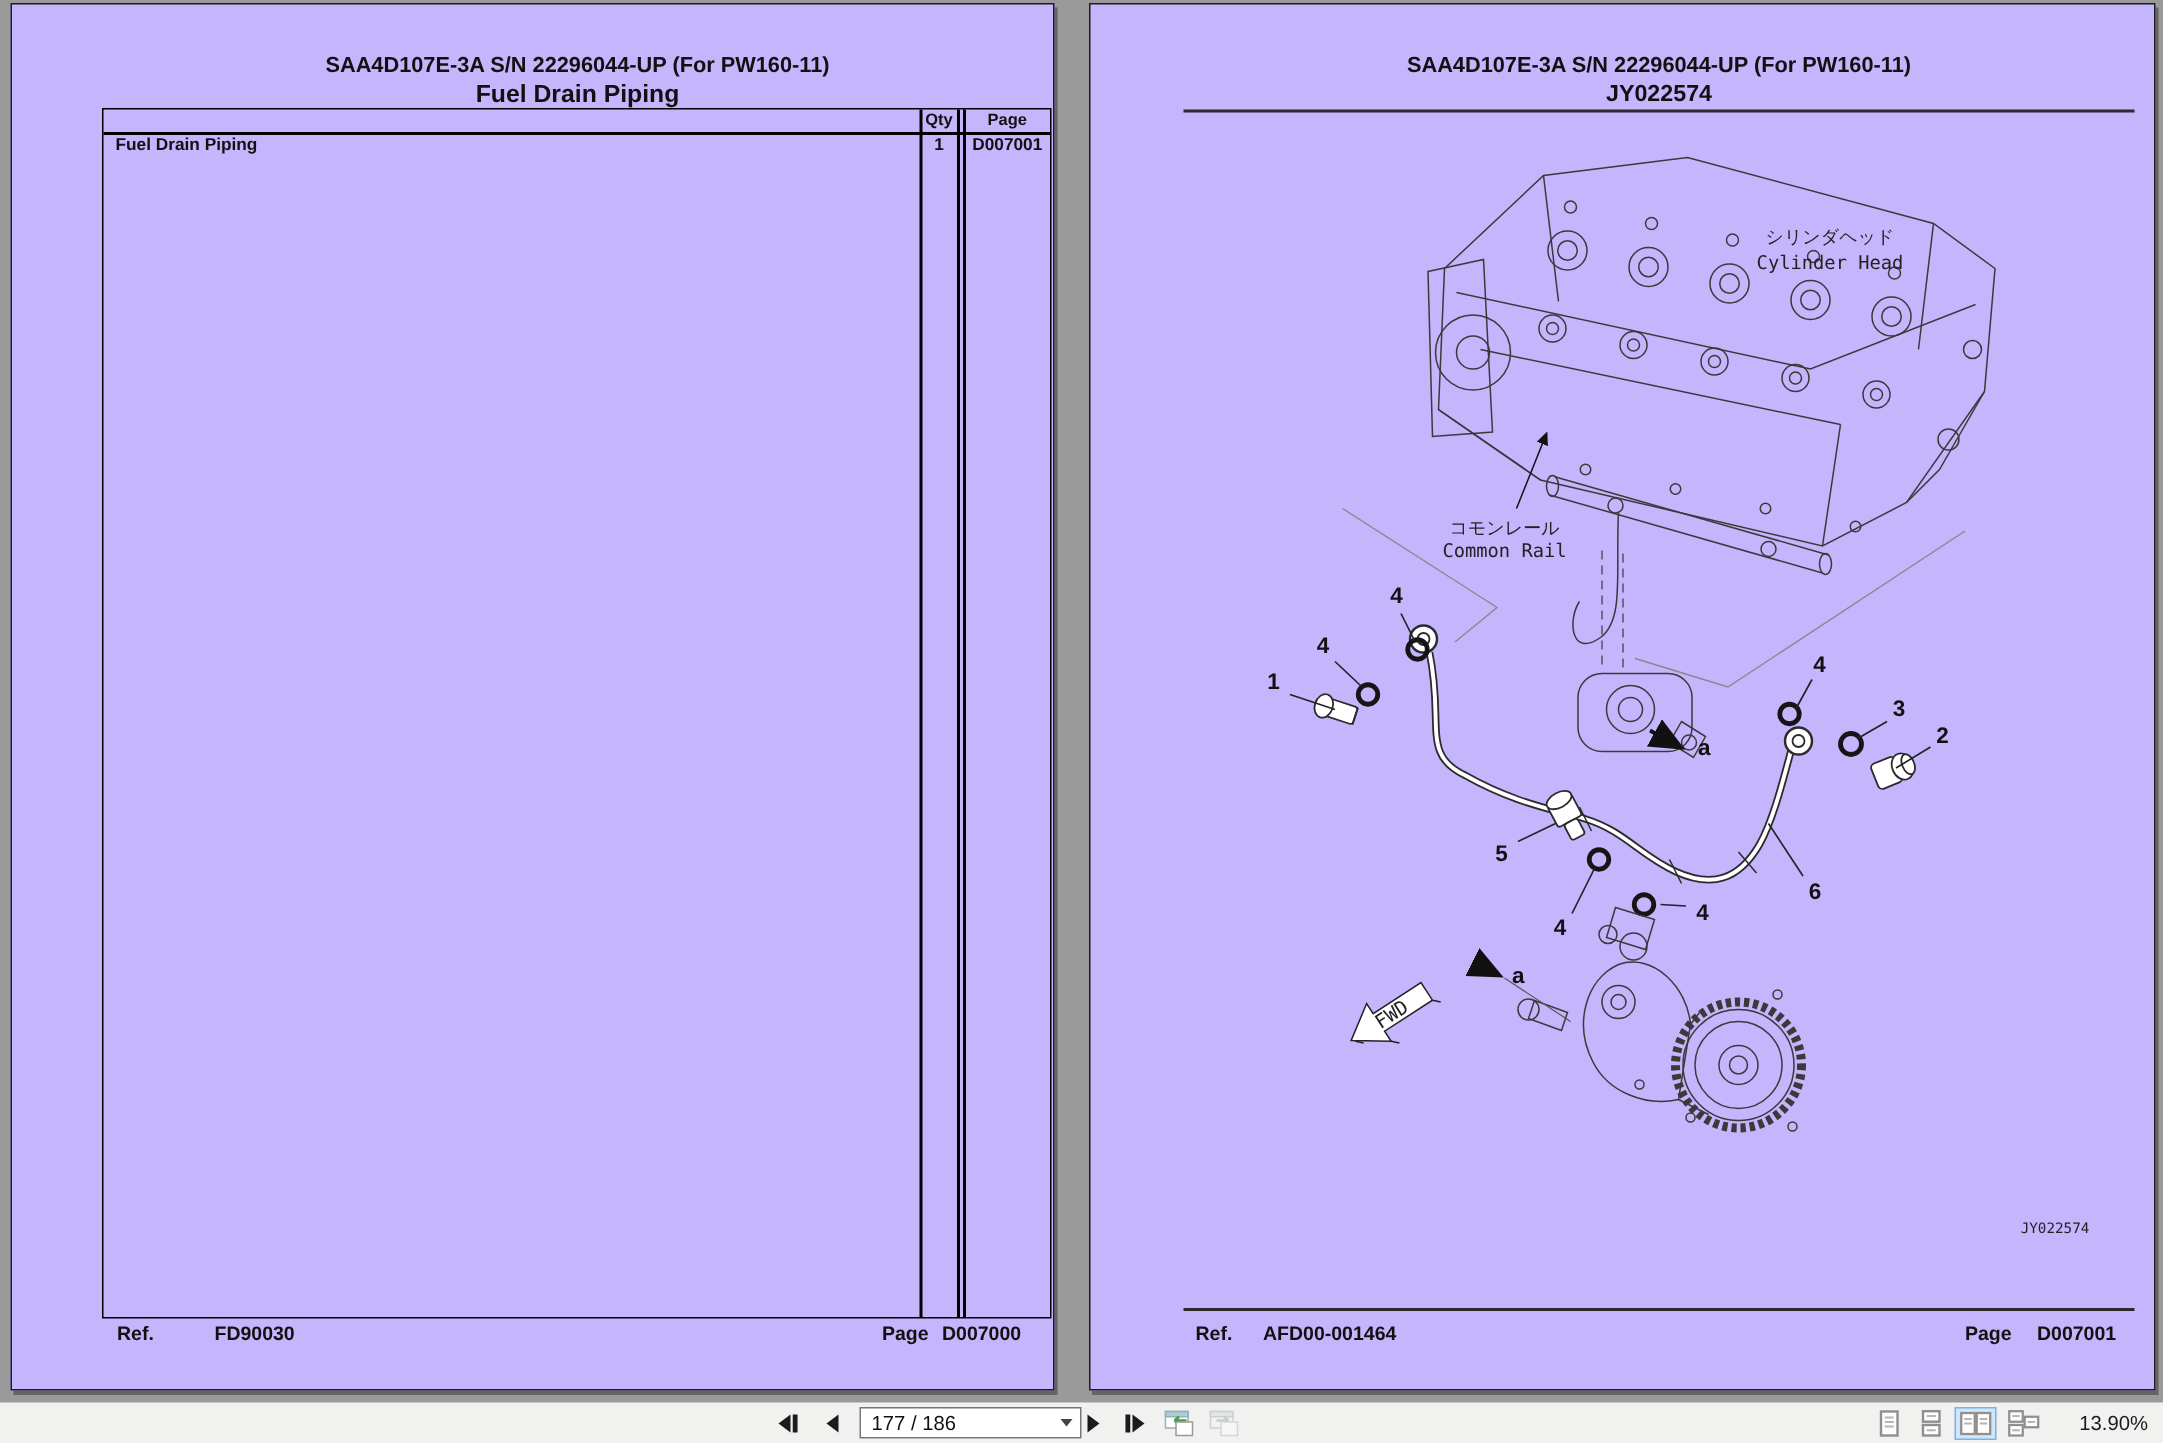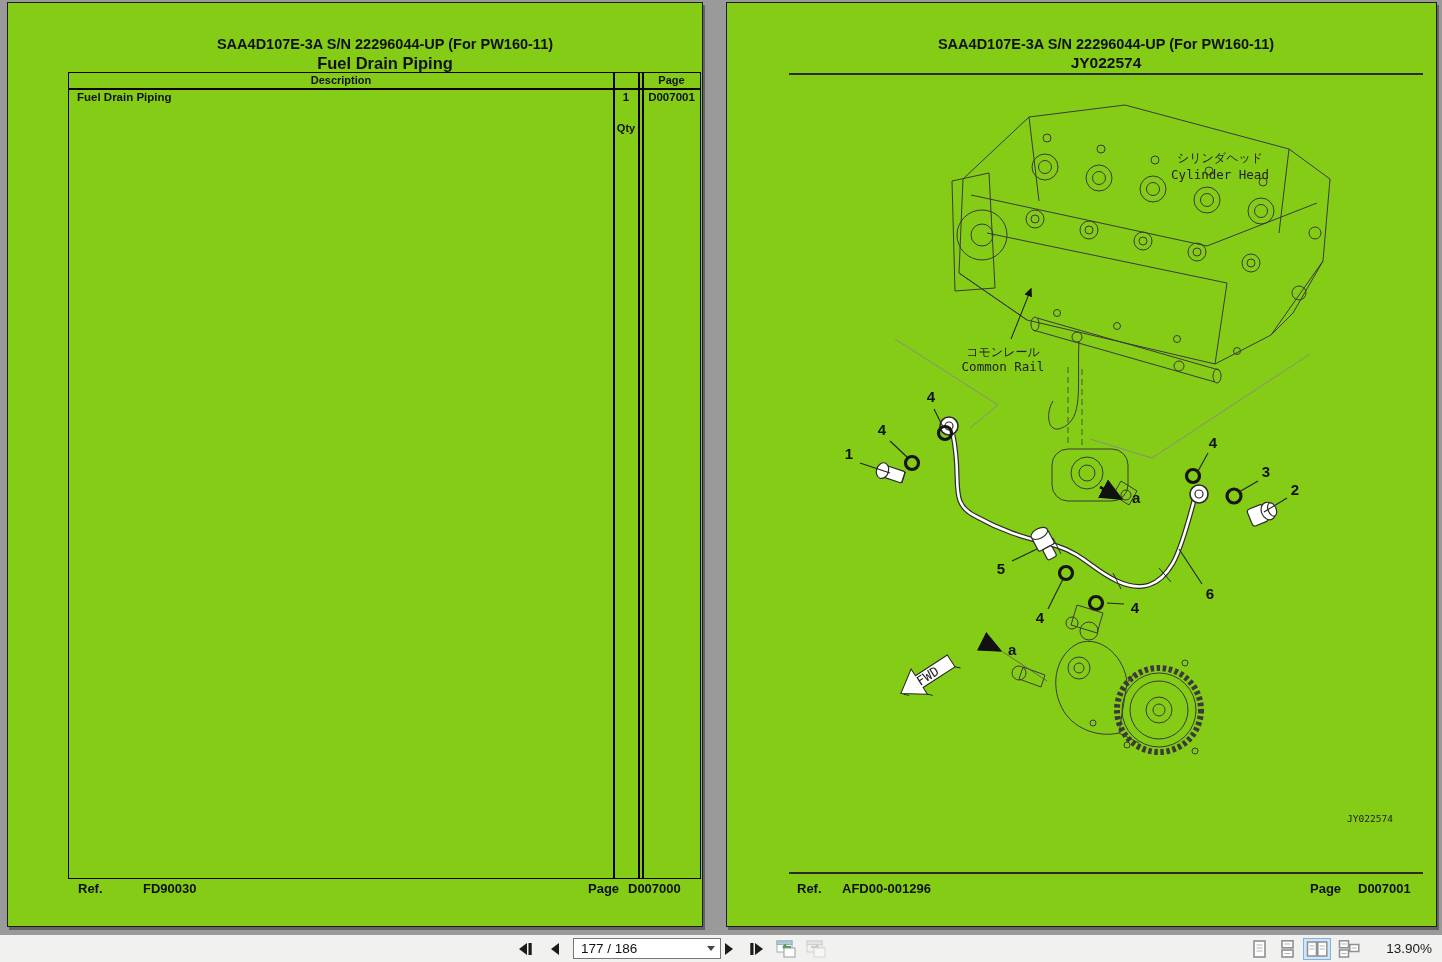--- a/index.html
+++ b/index.html
@@ -1,21 +1,21 @@
 <!DOCTYPE html>
 <html><head>
 <meta charset="utf-8">
 <style>
   html,body{margin:0;padding:0;}
   body{
     width:1442px;height:962px;position:relative;overflow:hidden;
     background:#9a9a9a;
     font-family:"Liberation Sans",sans-serif;
   }
-  .page{position:absolute;background:#84cc16;border:1px solid #1c1c1c;
+  .page{position:absolute;background:#c4b5fd;border:1px solid #1c1c1c;
         box-shadow:2px 3px 0 rgba(45,45,45,.5);}
   #left-page{left:7px;top:2px;width:694px;height:923px;}
   #right-page{left:726px;top:2px;width:709px;height:923px;}
 
   .hdr1{position:absolute;width:634px;text-align:center;font-weight:bold;
         font-size:14.5px;color:#111;white-space:nowrap;}
   .hdr2{position:absolute;width:634px;text-align:center;font-weight:bold;
         font-size:16.5px;color:#111;white-space:nowrap;}
 
   
@@ -58,22 +58,21 @@
 <div class="page" id="left-page">
   <div class="hdr1" style="left:60px;top:33px;">SAA4D107E-3A S/N 22296044-UP (For PW160-11)</div>
   <div class="hdr2" style="left:60px;top:51px;">Fuel Drain Piping</div>
 
   <div id="parts-table">
     <div class="vline" style="left:544px;"></div>
     <div class="vline" style="left:569px;"></div>
     <div class="vline" style="left:573px;"></div>
     <div class="hline" style="top:15px;"></div>
 
-    <div class="th" style="left:0;width:544px;">Description</div>
-    <div class="th" style="left:545px;width:24px;margin-top:48px;">Qty</div>
+    <div class="th" style="left:545px;width:24px;">Qty</div>
     <div class="th" style="left:574px;width:57px;">Page</div>
 
     <div class="td" style="left:8px;">Fuel Drain Piping</div>
     <div class="td" style="left:545px;width:24px;text-align:center;">1</div>
     <div class="td" style="left:574px;width:57px;text-align:center;">D007001</div>
   </div>
 
   <div class="pfoot" style="left:60px;top:878px;width:631px;">
     <span style="left:10px;">Ref.</span>
     <span style="left:52px;margin-left:23px;">FD90030</span>
@@ -253,21 +252,21 @@
 
     <text x="493" y="79" class="mono" font-size="12" text-anchor="middle">シリンダヘッド</text>
     <text x="493" y="96" class="mono" font-size="12.5" text-anchor="middle">Cylinder Head</text>
     <text x="276" y="273" class="mono" font-size="12" text-anchor="middle">コモンレール</text>
     <text x="276" y="288" class="mono" font-size="12.5" text-anchor="middle">Common Rail</text>
     <text x="643" y="739" class="mono" font-size="9.5" text-anchor="middle" fill="#444">JY022574</text>
   </svg>
 
   <div class="pfoot" style="left:0;top:878px;width:709px;">
     <span style="left:70px;">Ref.</span>
-    <span style="left:115px;">AFD00-001296</span>
+    <span style="left:115px;">AFD00-001464</span>
     <span style="left:583px;">Page</span>
     <span style="left:631px;">D007001</span>
   </div>
 </div>
 
 <div id="toolbar">
 
   <div class="tb-btn" style="left:512px;">
     <svg width="18" height="14" viewBox="0 0 18 14">
       <polygon points="11,1 3,7 11,13" fill="#1b1b1b"></polygon>

